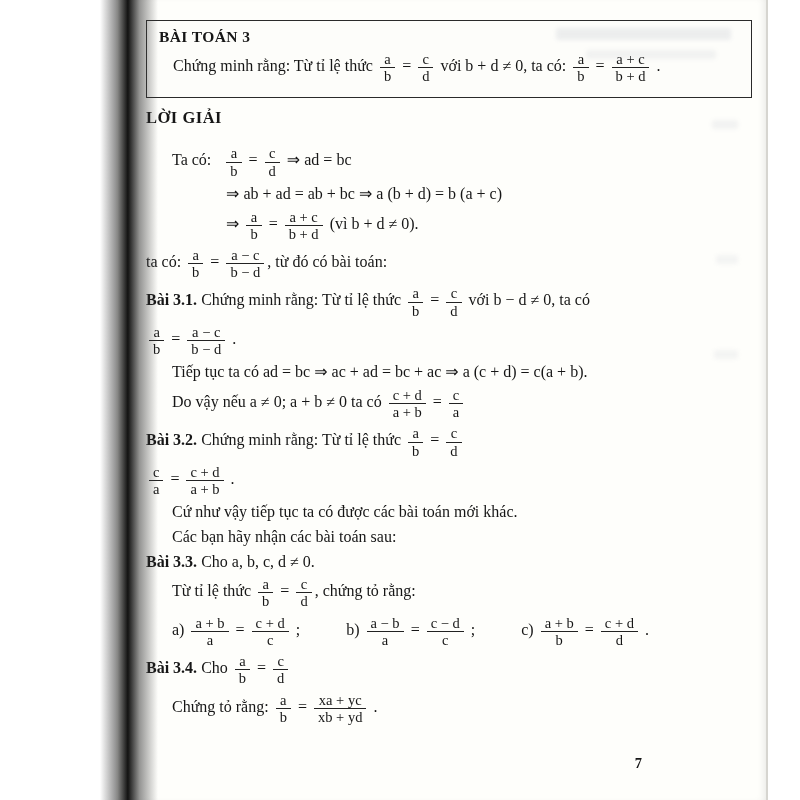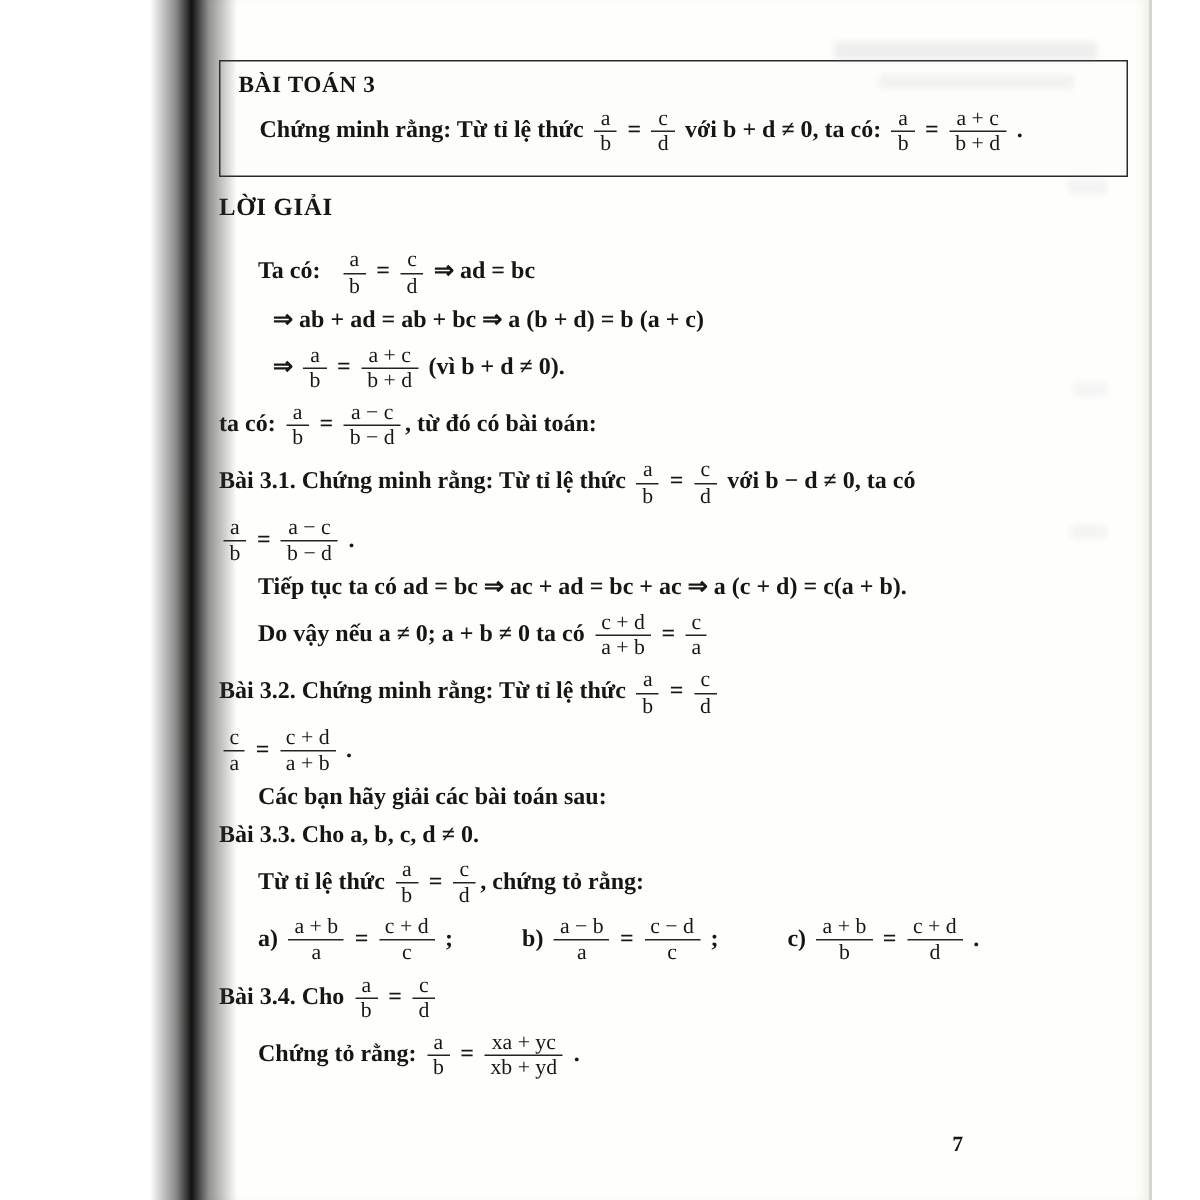--- a/index.html
+++ b/index.html
@@ -21,39 +21,39 @@
       rgba(255,255,255,0) 100%);
     z-index:3;
   }
   .page{
     position:absolute;left:116px;top:0;width:650px;height:800px;
     background:#fefefb;
     border-right:2px solid #d6d5d0;
     box-shadow:inset -6px 0 10px -6px rgba(0,0,0,.12);
     padding:0;z-index:2;
   }
-  .page-inner{position:absolute;left:30px;right:14px;top:40px;}
+  .page-inner{position:absolute;left:30px;right:14px;top:20px;}
   
   .problem-box{
     border:1.6px solid #2a2a2a;
     padding:7px 10px 9px 12px;
     background:#fdfdfa;
   }
   .box-title{font-weight:bold;font-size:15.5px;letter-spacing:.4px;margin-bottom:4px;}
   .statement{padding-left:14px;font-size:16px;}
   .solution-heading{
     text-align:left;font-weight:bold;font-size:16.5px;
     margin:10px 0 16px 0;letter-spacing:.5px;
   }
   
   .line{margin:3px 0;font-size:16px;line-height:1.35;}
   .indent-0{margin-left:0;}
   .indent-1{margin-left:26px;}
-  .indent-2{margin-left:36px;}
-  .txt{white-space:pre-wrap;font-weight:bold;}
+  .indent-2{margin-left:80px;}
+  .txt{white-space:pre-wrap;}
   .bold{font-weight:bold;white-space:pre-wrap;}
   .frac{
     display:inline-flex;flex-direction:column;
     vertical-align:middle;text-align:center;
     margin:1px 3px;font-size:14.5px;line-height:1.12;
   }
   .frac .num{padding:0 4px;border-bottom:1.2px solid #222;}
   .frac .den{padding:0 4px;}
   .gap{display:inline-block;width:46px;}
   .page-number{
@@ -153,21 +153,22 @@
               <span class="num">c</span>
               <span class="den">d</span>
             </span></div>
           <div class="line indent-0"><span class="frac">
               <span class="num">c</span>
               <span class="den">a</span>
             </span><span class="txt"> = </span><span class="frac">
               <span class="num">c + d</span>
               <span class="den">a + b</span>
             </span><span class="txt"> .</span></div>
-          <div class="line indent-1"><span class="txt">Các bạn hãy giải các bài toán sau:</span></div>
+          <div class="line indent-1"><span class="txt">Cứ như vậy tiếp tục ta có được các bài toán mới khác.</span></div>
+          <div class="line indent-1"><span class="txt">Các bạn hãy nhận các bài toán sau:</span></div>
           <div class="line indent-0"><span class="bold">Bài 3.3.</span><span class="txt"> Cho a, b, c, d ≠ 0.</span></div>
           <div class="line indent-1"><span class="txt">Từ tỉ lệ thức </span><span class="frac">
               <span class="num">a</span>
               <span class="den">b</span>
             </span><span class="txt"> = </span><span class="frac">
               <span class="num">c</span>
               <span class="den">d</span>
             </span><span class="txt">, chứng tỏ rằng:</span></div>
           <div class="line indent-1"><span class="txt">a) </span><span class="frac">
               <span class="num">a + b</span>

